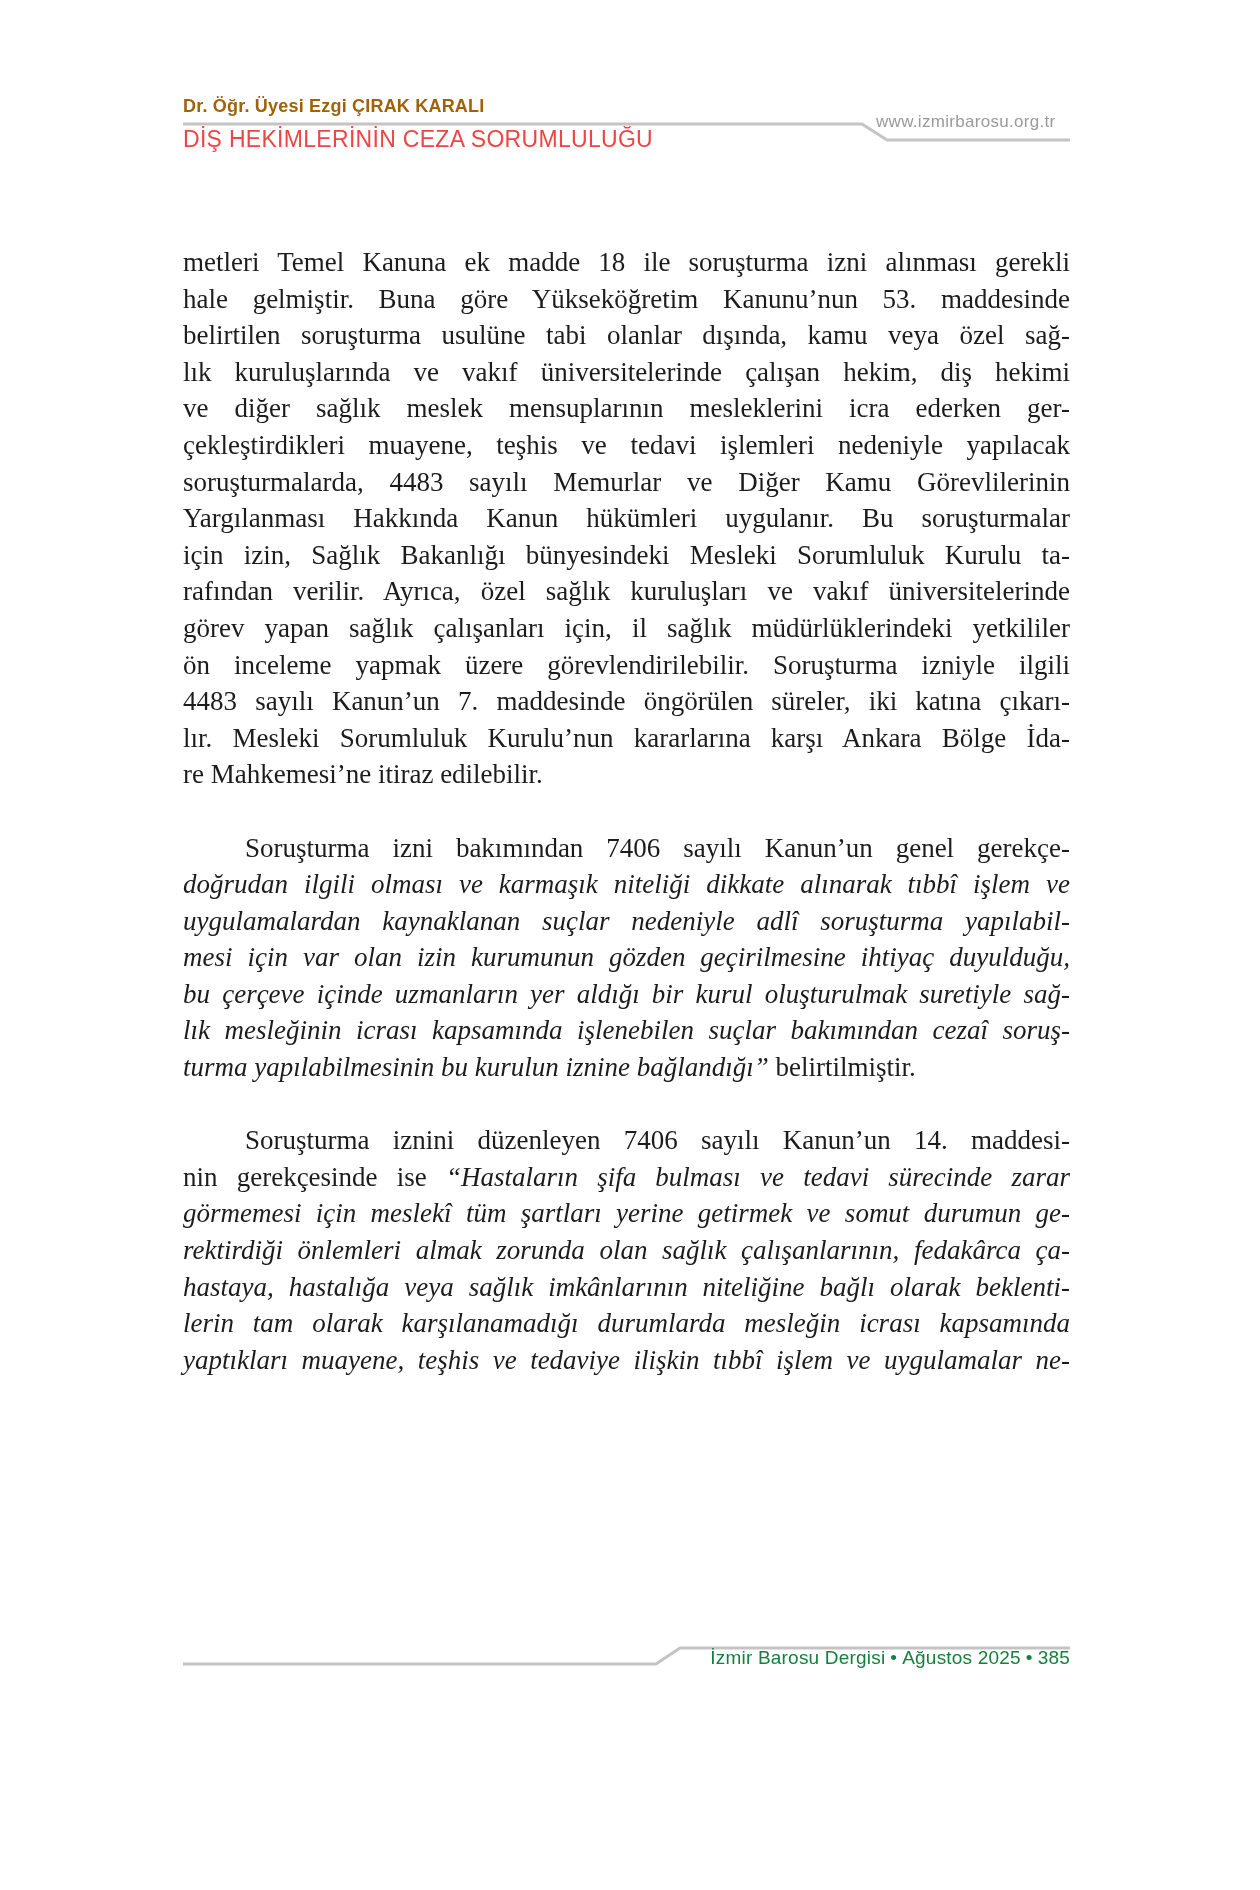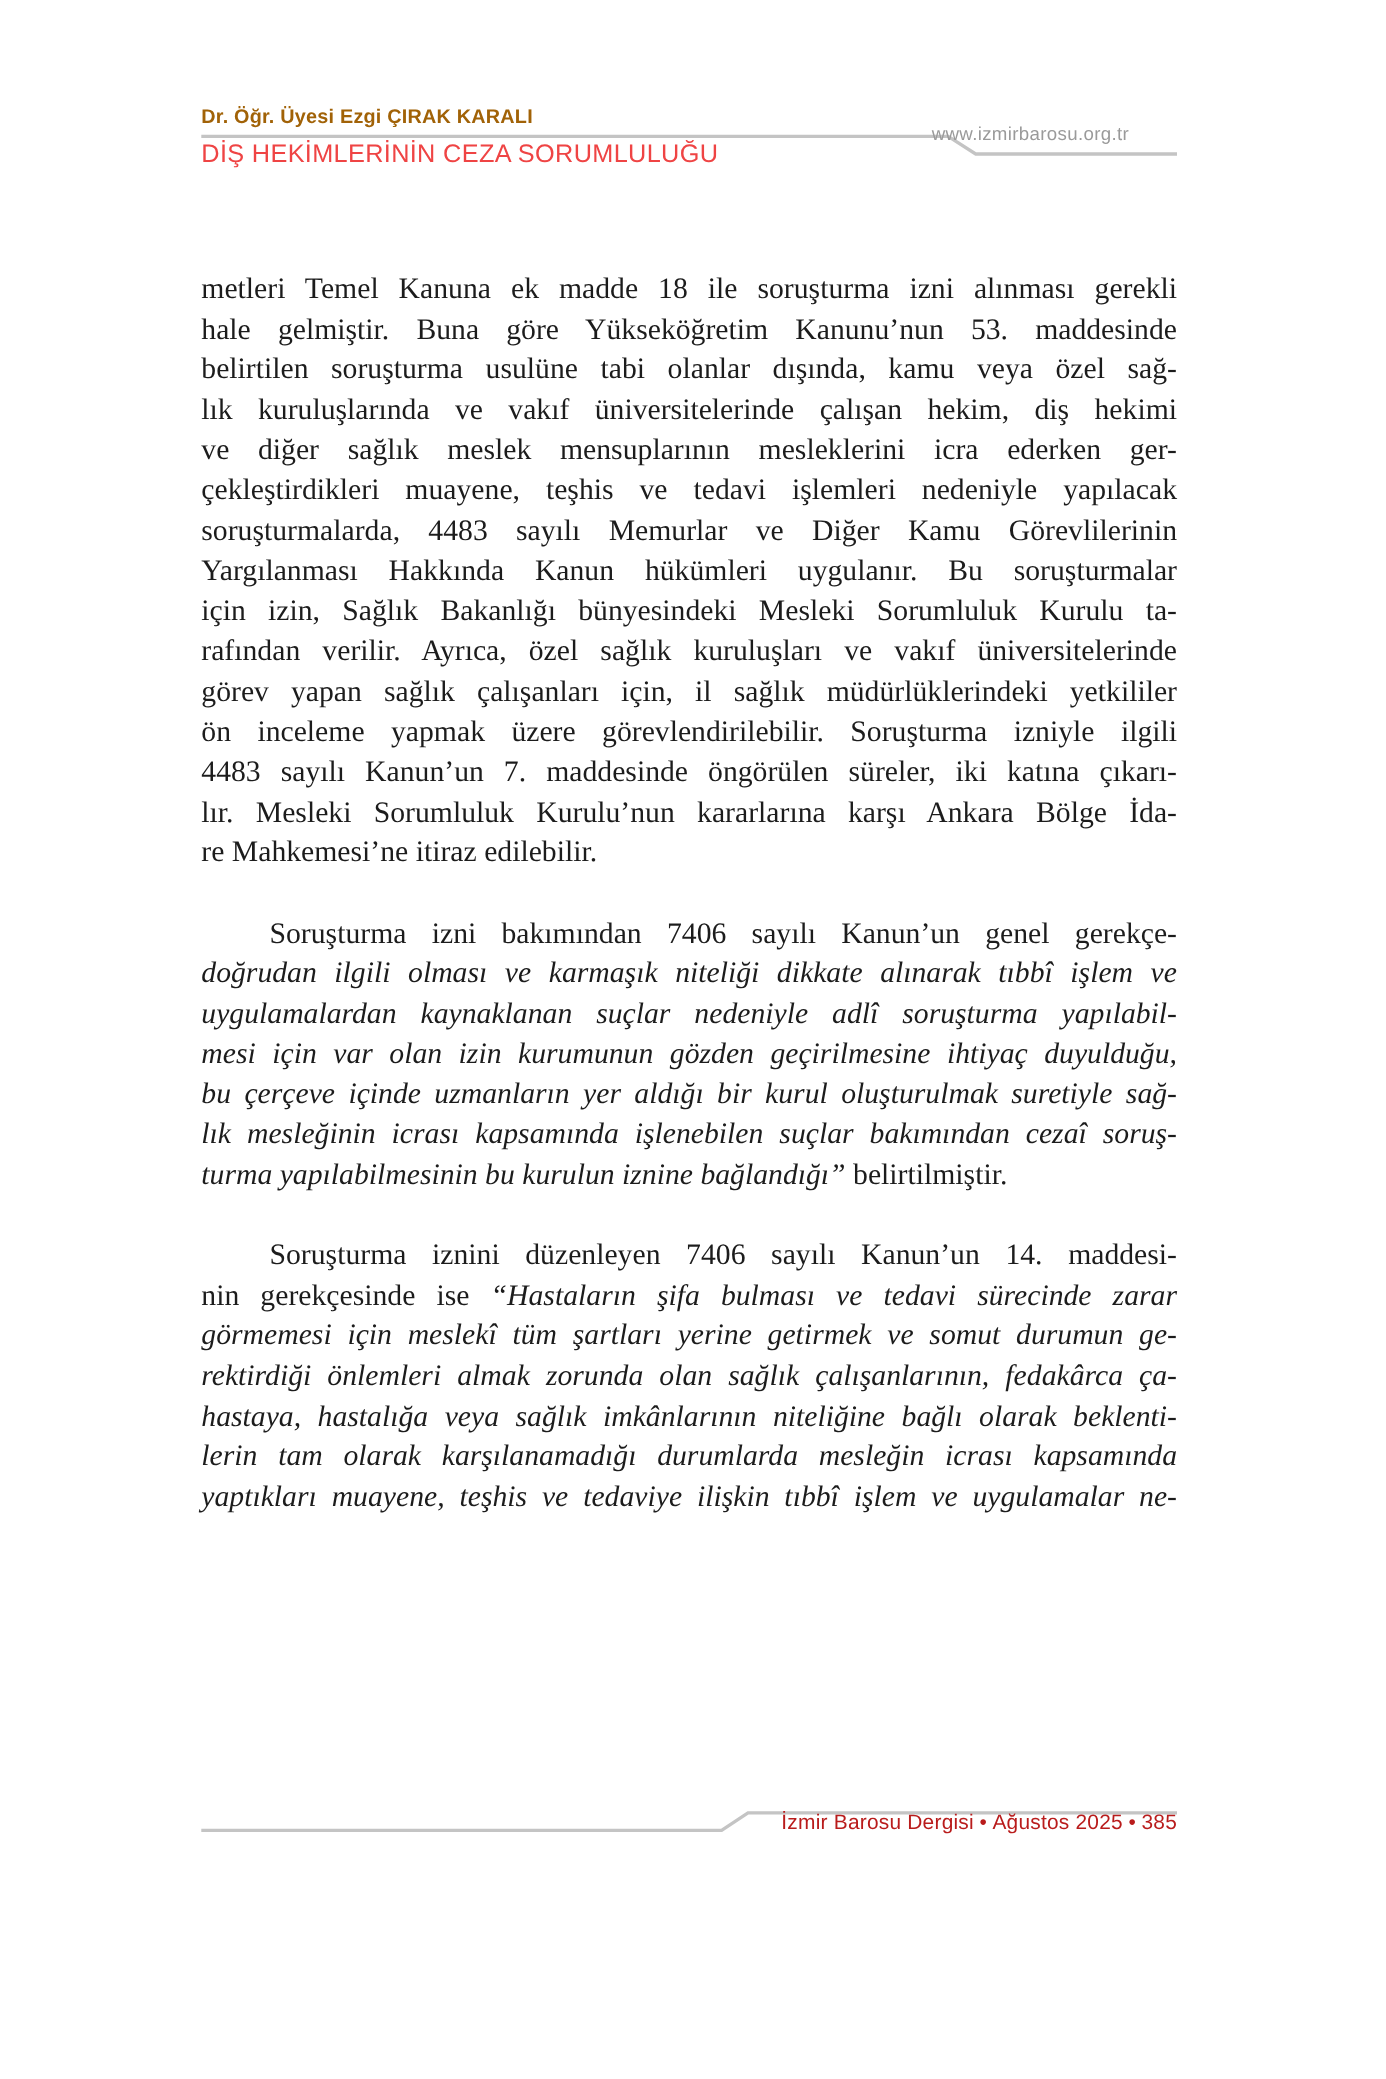--- a/index.html
+++ b/index.html
@@ -31,21 +31,21 @@
     left: 183px;
     top: 126px;
     font-family: "Liberation Sans", "DejaVu Sans", sans-serif;
     font-size: 23px;
     color: #ef4444;
     letter-spacing: 0.3px;
     white-space: nowrap;
   }
   .header-url {
     position: absolute;
-    left: 847px;
+    left: 876px;
     top: 112px;
     font-family: "Liberation Sans", "DejaVu Sans", sans-serif;
     font-size: 17px;
     color: #9a9a9a;
     letter-spacing: 0.3px;
     white-space: nowrap;
   }
   .rule-svg {
     position: absolute;
     left: 0;
@@ -79,21 +79,21 @@
   .para-gap {
     height: 36.6px;
   }
   .it { font-style: italic; }
   .footer-text {
     position: absolute;
     right: 190px;
     top: 1647px;
     font-family: "Liberation Sans", "DejaVu Sans", sans-serif;
     font-size: 19px;
-    color: #b91c1c;
+    color: #15803d;
     white-space: nowrap;
     letter-spacing: 0.2px;
   }
   .footer-text .sep { padding: 0 5px; }
 </style>
 </head>
 <body>
 
 <svg class="rule-svg" viewBox="0 0 1260 1890" xmlns="http://www.w3.org/2000/svg">
   <polyline points="183,124 862,124 887,140 1070,140" fill="none" stroke="#c4c4c4" stroke-width="3"></polyline>

